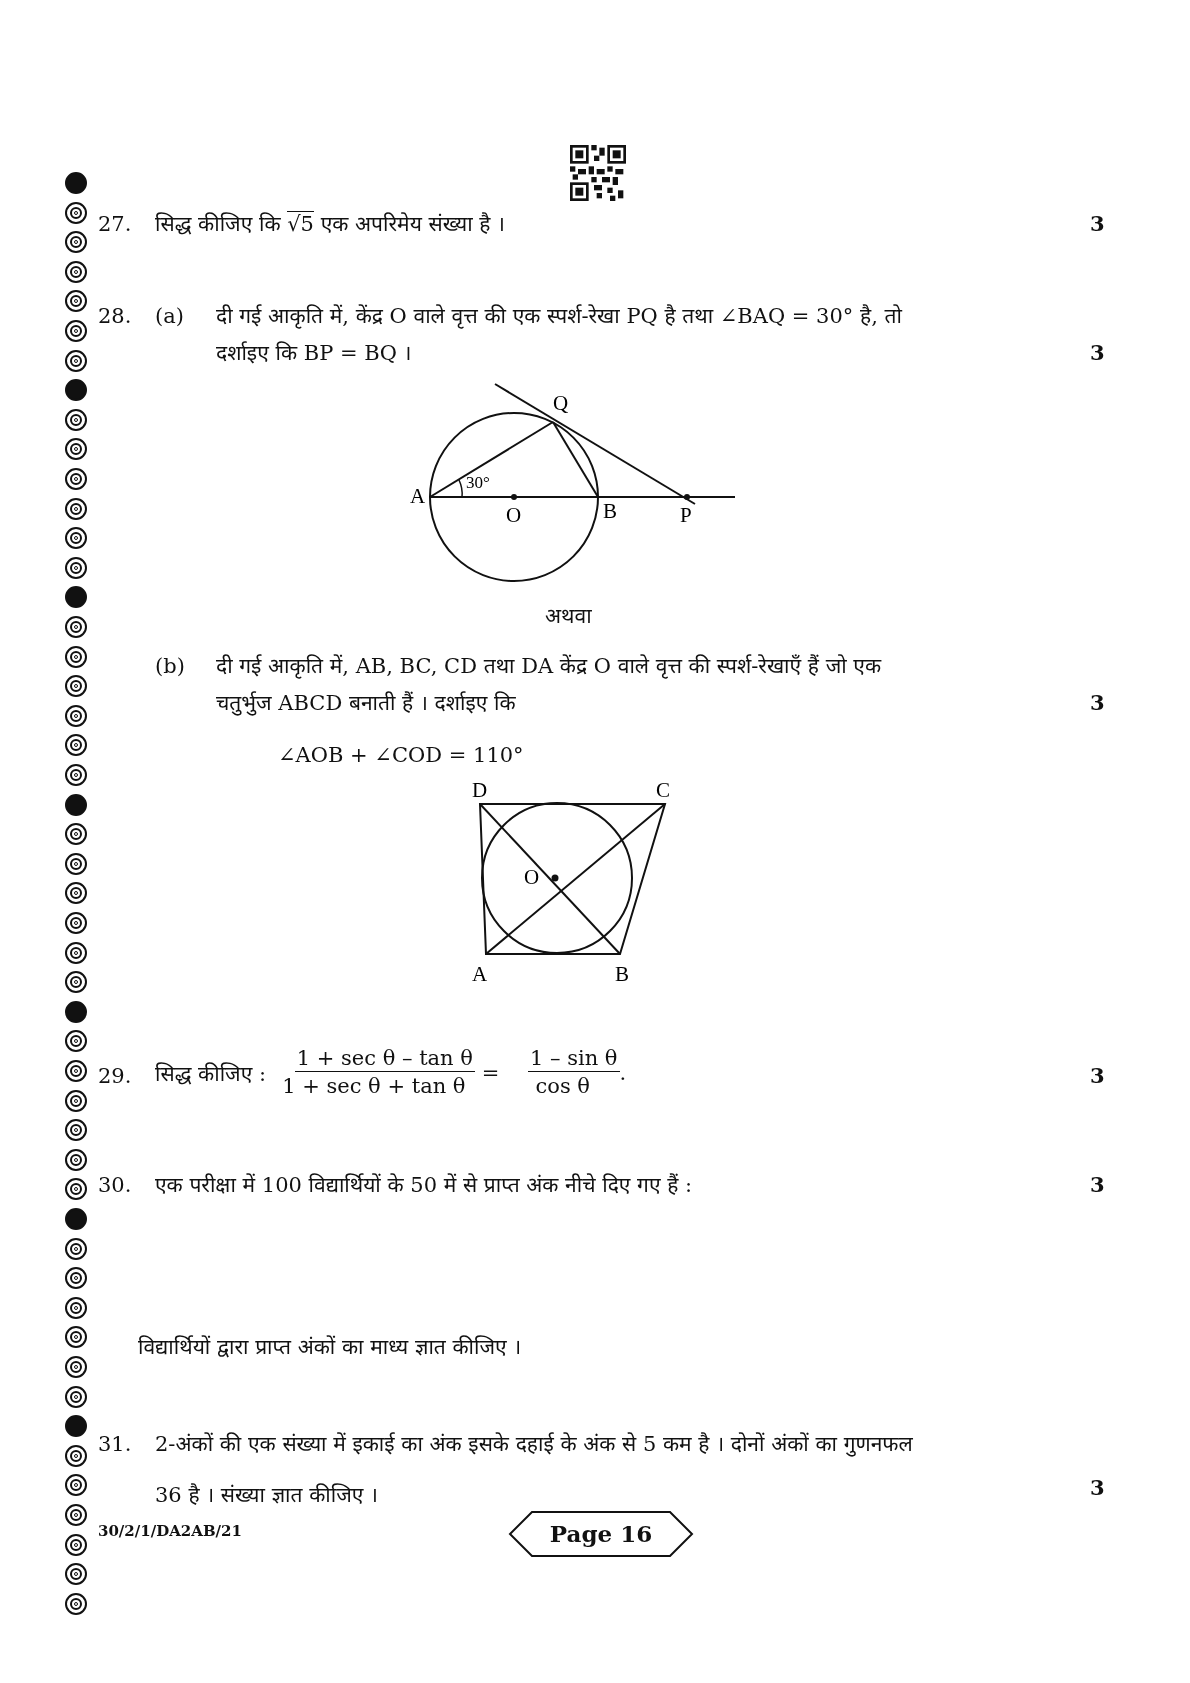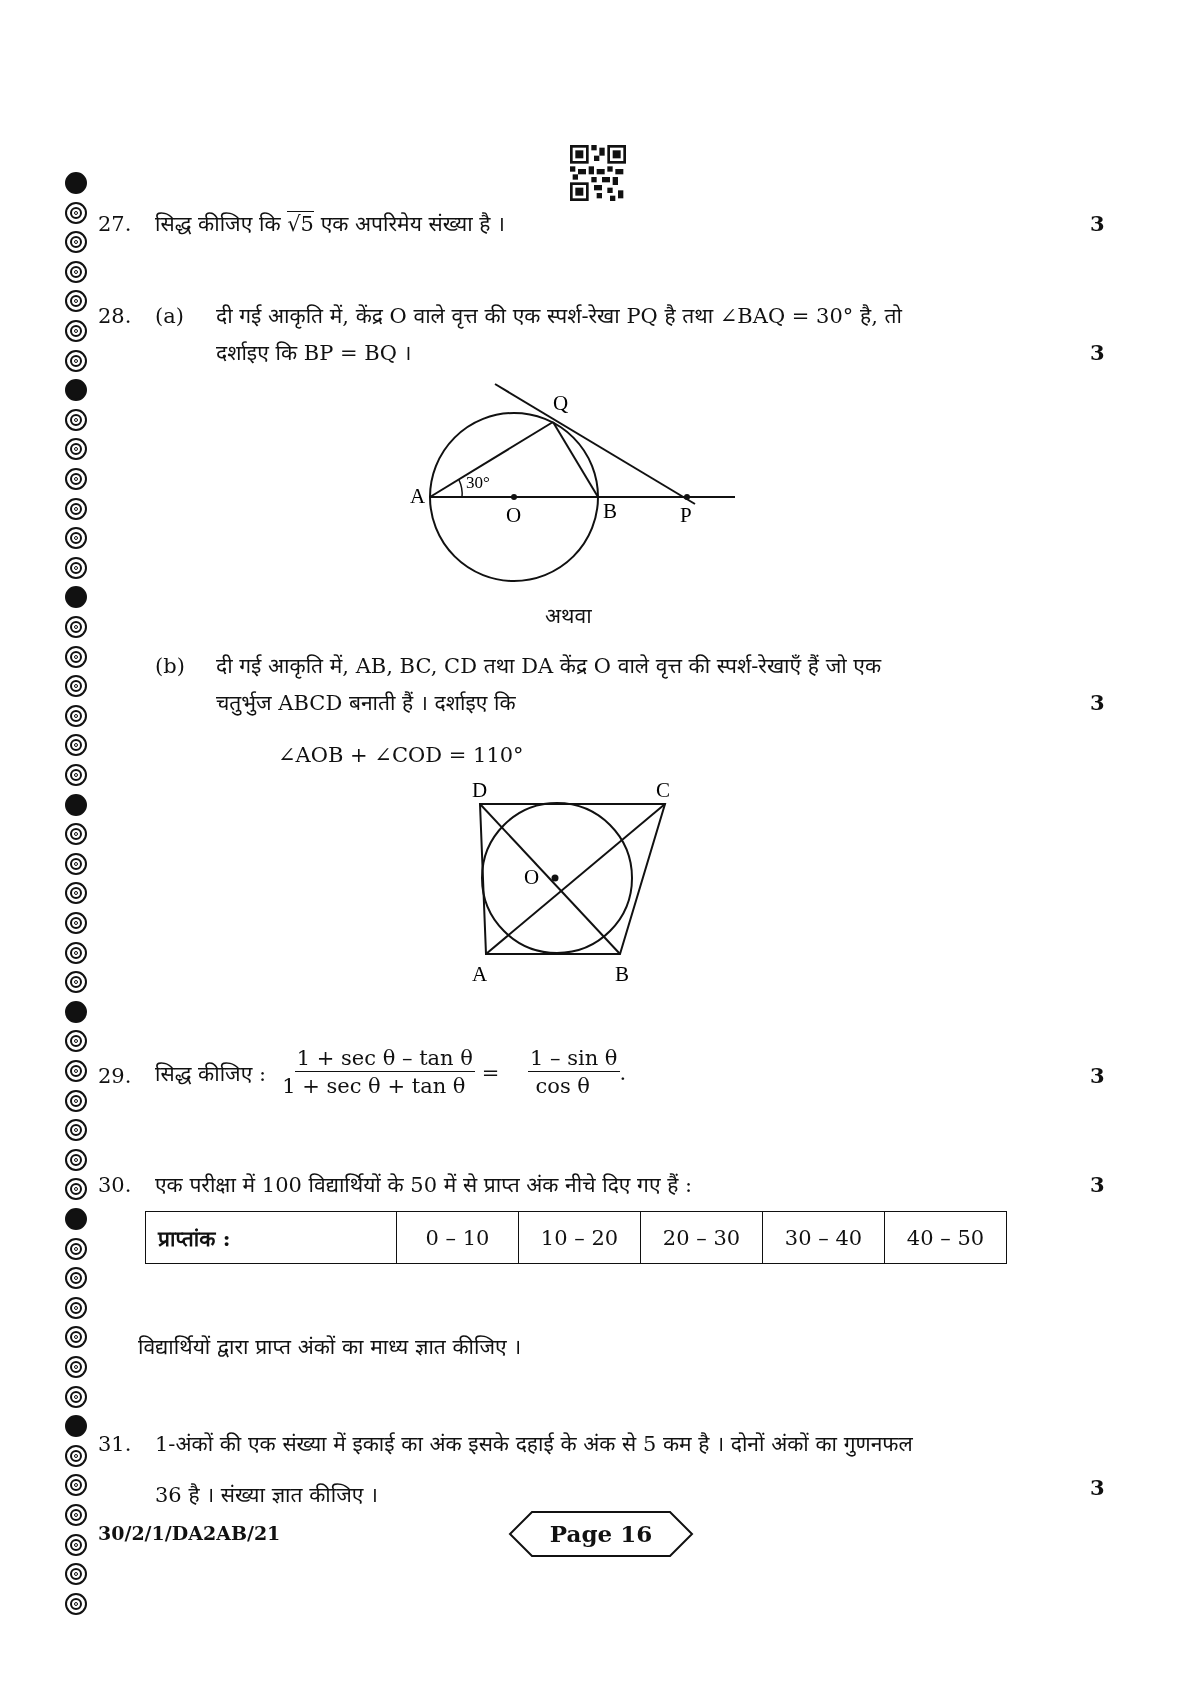--- a/index.html
+++ b/index.html
@@ -14,21 +14,21 @@
   .ring::before { content:""; position:absolute; left:3px; top:3px; width:12px; height:12px; border-radius:50%; border:2px solid #111; box-sizing:border-box; }
   .ring::after { content:""; position:absolute; left:7px; top:7px; width:4px; height:4px; border-radius:50%; border:1.5px solid #111; box-sizing:border-box; }
   .dot { width:22px; height:22px; border-radius:50%; background:#111; position:absolute; left:2px; border:2px solid #111; box-sizing:border-box; }
   table.data { position:absolute; left:145px; top:1211px; border-collapse:collapse; font-size:21px; }
   table.data td { border:1.5px solid #111; height:51px; text-align:center; padding:0 8px; }
   table.data td.hdr { text-align:left; font-weight:bold; padding-left:12px; width:230px; }
   table.data td.cell { width:105px; }
   .frac { display:inline-block; vertical-align:middle; text-align:center; }
   .frac .num { display:block; border-bottom:1.5px solid #111; padding:0 2px; line-height:26px;margin-left:22px; }
   .frac .den { display:block; line-height:28px; }
-  .footer-code { position:absolute; left:98px; top:1522px; font-size:19px; font-weight:bold; }
+  .footer-code { position:absolute; left:98px; top:1522px; font-size:15px; font-weight:bold; }
   .page-badge { position:absolute; left:508px; top:1510px; width:186px; height:48px; }
   .page-badge span { position:absolute; left:0; top:0; width:186px; line-height:48px; text-align:center; font-weight:bold; font-size:23px; }
   .qr { position:absolute; left:570px; top:145px; width:56px; height:56px; }
 </style>
 </head>
 <body>
 
 <svg class="qr" viewBox="0 0 21 21">
   <rect x="0" y="0" width="21" height="21" fill="#fff"></rect>
   <rect x="0" y="0" width="7" height="7" fill="#111"></rect>
@@ -170,34 +170,26 @@
   <span class="frac"><span class="num">1 – sin θ</span><span class="den">cos θ</span></span><span style="vertical-align:middle;">.</span>
 </div>
 <div class="marks" style="top:1063px;">3</div>
 
 <div class="abs txt" style="left:98px; top:1172px;text-align:center;">30.</div>
 <div class="abs txt" style="left:155px; top:1172px;">एक परीक्षा में 100 विद्यार्थियों के 50 में से प्राप्त अंक नीचे दिए गए हैं :</div>
 <div class="marks" style="top:1172px;">3</div>
 
 <table class="data">
   <tbody>
-      <tr>
-    <td class="hdr">प्राप्तांक :</td>
-    <td class="cell">0 – 10</td>
-    <td class="cell">10 – 20</td>
-    <td class="cell">20 – 30</td>
-    <td class="cell">30 – 40</td>
-    <td class="cell">40 – 50</td>
-  </tr>
 </tbody>
   </table>
 <div class="abs txt" style="left:138px; top:1334px;">विद्यार्थियों द्वारा प्राप्त अंकों का माध्य ज्ञात कीजिए ।</div>
 
 <div class="abs txt" style="left:98px; top:1431px;">31.</div>
-<div class="abs txt" style="left:155px; top:1431px; width:896px; text-align:justify;">1-अंकों की एक संख्या में इकाई का अंक इसके दहाई के अंक से 5 कम है । दोनों अंकों का गुणनफल</div>
+<div class="abs txt" style="left:155px; top:1431px; width:896px; text-align:justify;">2-अंकों की एक संख्या में इकाई का अंक इसके दहाई के अंक से 5 कम है । दोनों अंकों का गुणनफल</div>
 <div class="abs txt" style="left:155px; top:1475px;margin-top:7px;">36 है । संख्या ज्ञात कीजिए ।</div>
 <div class="marks" style="top:1475px;">3</div>
 
 <div class="footer-code">30/2/1/DA2AB/21</div>
 <div class="page-badge">
   <svg width="186" height="48" viewBox="0 0 186 48">
     <polygon points="24,2 162,2 184,24 162,46 24,46 2,24" fill="#fff" stroke="#111" stroke-width="2"></polygon>
   </svg>
   <span>Page 16</span>
 </div>

